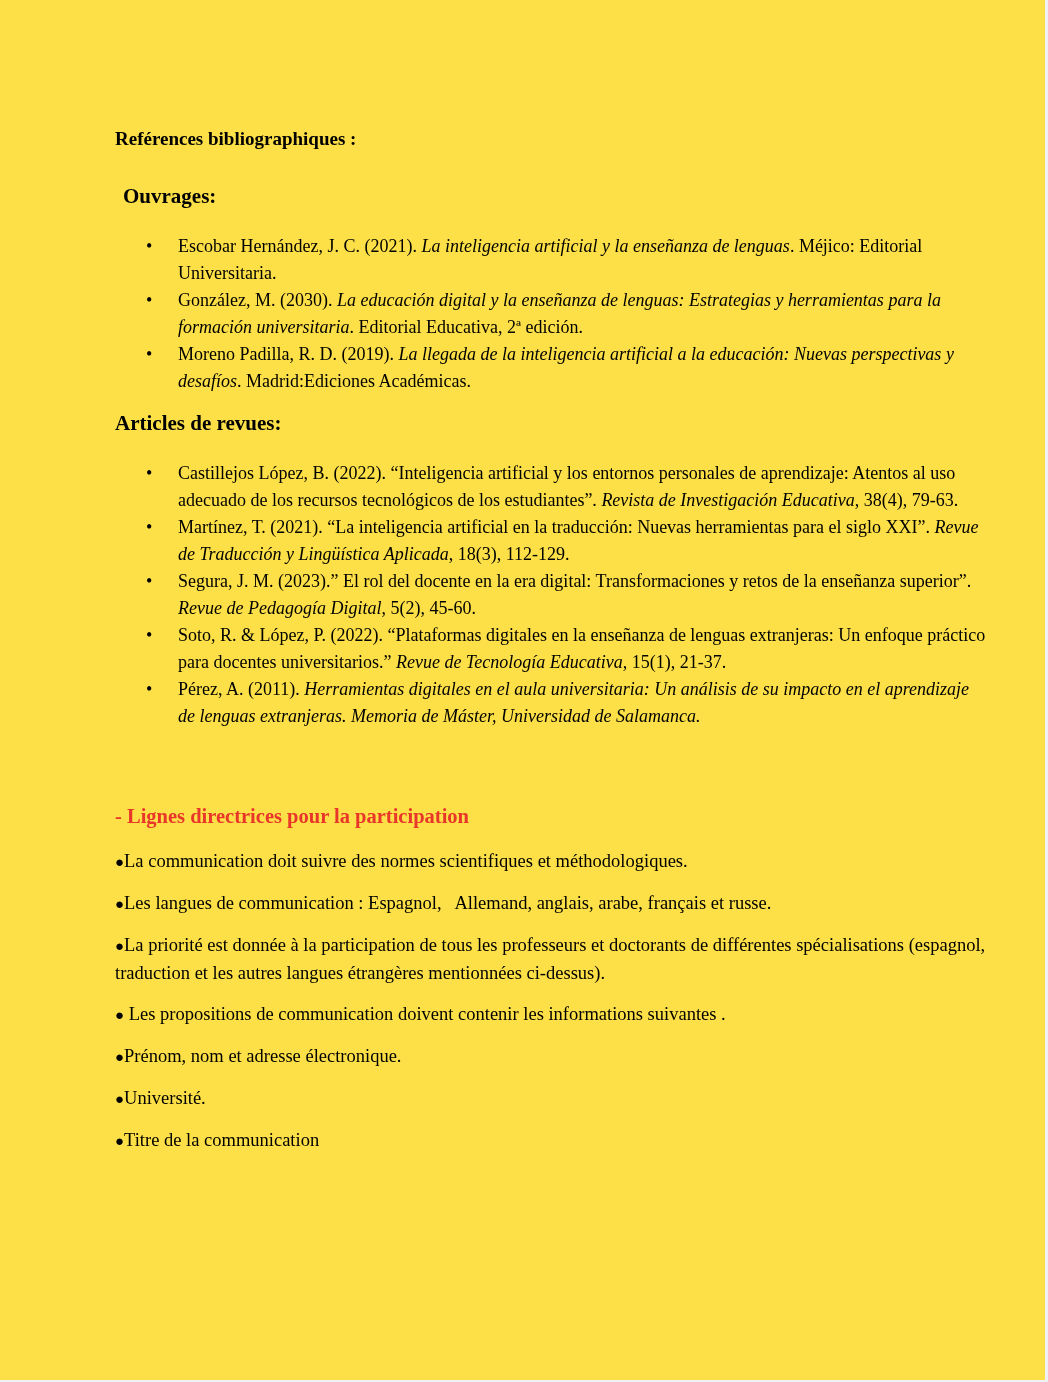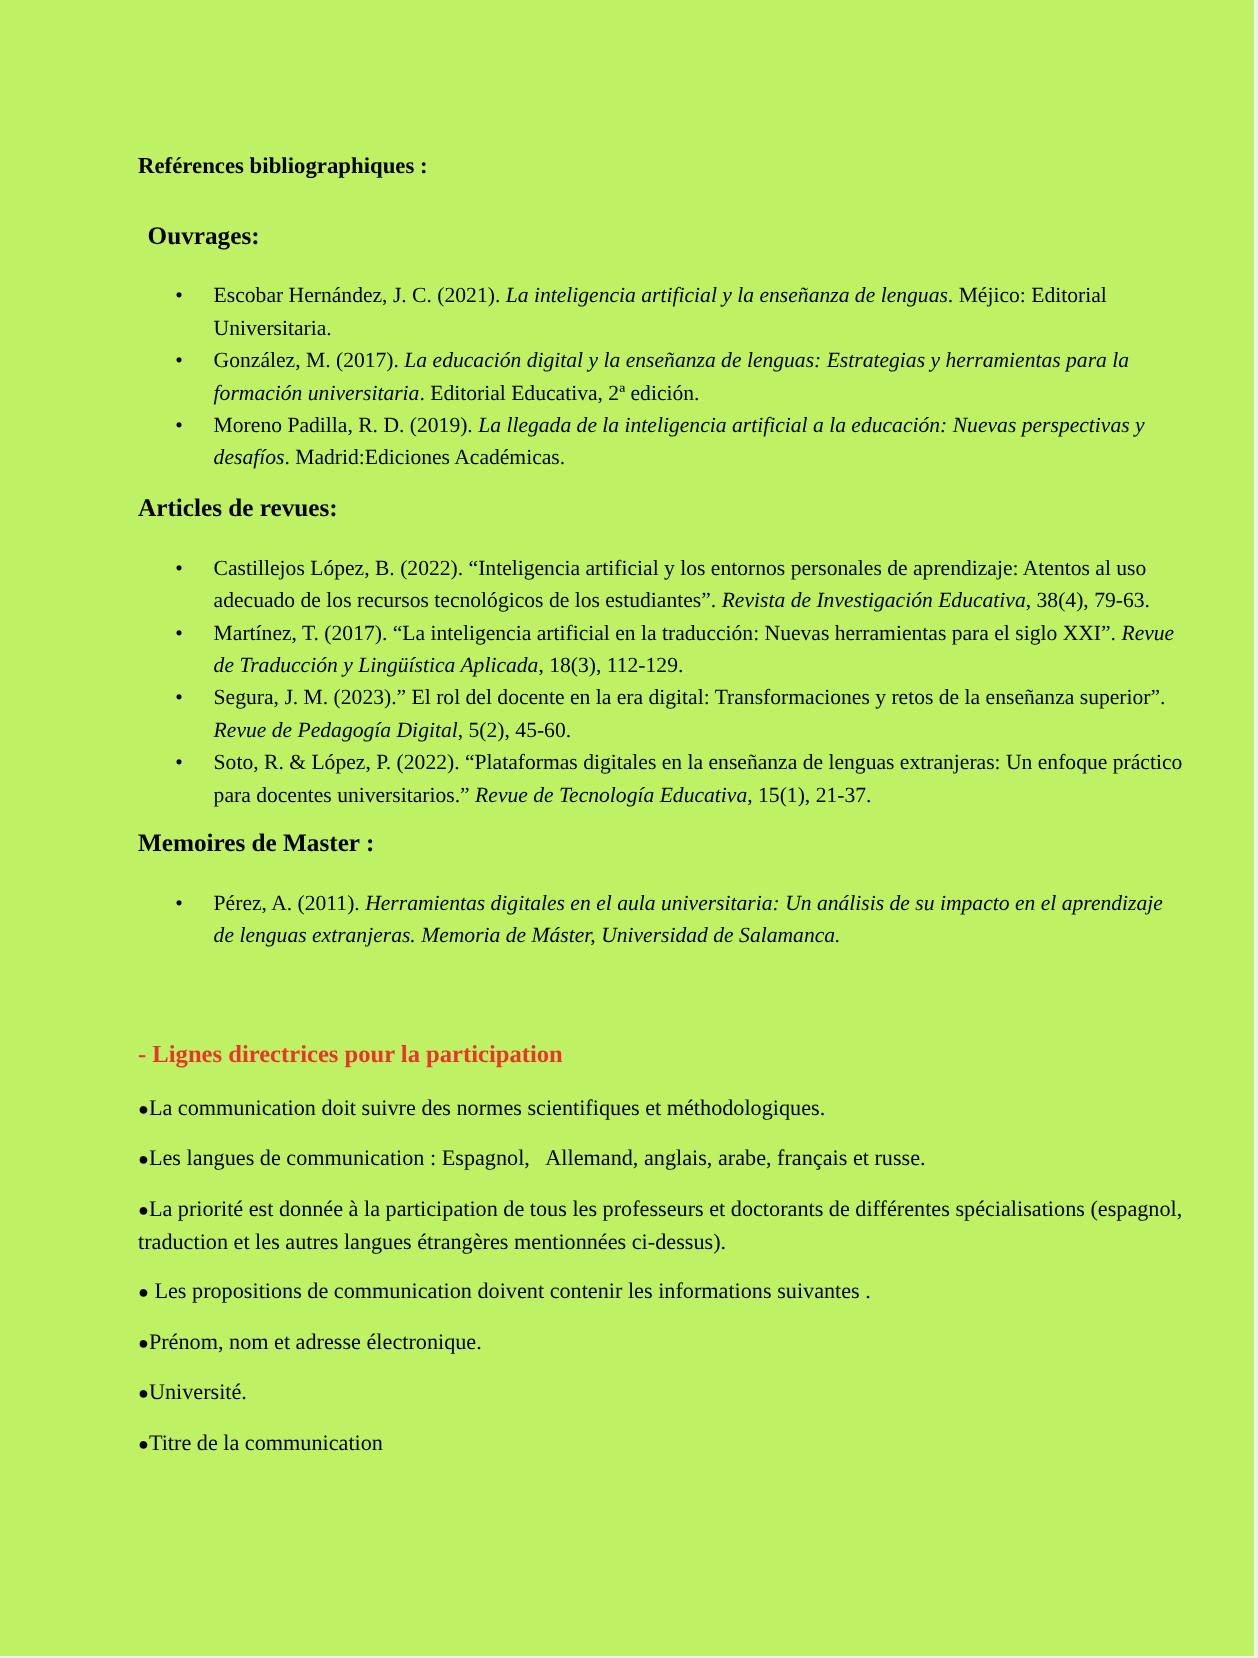--- a/index.html
+++ b/index.html
@@ -6,21 +6,21 @@
     margin: 0;
     padding: 0;
     background: #ffffff;
   }
   .page {
     position: relative;
     width: 1048px;
     height: 1382px;
     box-sizing: border-box;
     padding: 128px 55px 40px 115px;
-    background: #bef264;
+    background: #fde047;
     border-right: 3px solid #eef0f4;
     border-bottom: 2px solid #eef0f4;
     font-family: "Liberation Serif", "DejaVu Serif", serif;
     color: #000000;
     overflow: hidden;
   }
   .h1 {
     font-size: 19px;
     font-weight: bold;
     margin: 0 0 33px 0;
@@ -71,33 +71,32 @@
 </head>
 <body>
 
 <div class="page">
 
   <h1 class="h1">Reférences bibliographiques :</h1>
 
   <h2 class="h2 indent">Ouvrages:</h2>
   <ul class="reflist">
       <li><span class="rmark">•</span><span><span>Escobar Hernández, J. C. (2021). </span><span class="it">La inteligencia artificial y la enseñanza de lenguas</span><span>. Méjico: Editorial Universitaria.</span></span></li>
-      <li><span class="rmark">•</span><span><span>González, M. (2017). </span><span class="it">La educación digital y la enseñanza de lenguas: Estrategias y herramientas para la formación universitaria</span><span>. Editorial Educativa, 2ª edición.</span></span></li>
+      <li><span class="rmark">•</span><span><span>González, M. (2030). </span><span class="it">La educación digital y la enseñanza de lenguas: Estrategias y herramientas para la formación universitaria</span><span>. Editorial Educativa, 2ª edición.</span></span></li>
       <li><span class="rmark">•</span><span><span>Moreno Padilla, R. D. (2019). </span><span class="it">La llegada de la inteligencia artificial a la educación: Nuevas perspectivas y desafíos</span><span>. Madrid:Ediciones Académicas.</span></span></li>
     </ul>
 
   <h2 class="h2 mt-articles">Articles de revues:</h2>
   <ul class="reflist">
       <li><span class="rmark">•</span><span><span>Castillejos López, B. (2022). “Inteligencia artificial y los entornos personales de aprendizaje: Atentos al uso adecuado de los recursos tecnológicos de los estudiantes”. </span><span class="it">Revista de Investigación Educativa</span><span>, 38(4), 79-63.</span></span></li>
-      <li><span class="rmark">•</span><span><span>Martínez, T. (2017). “La inteligencia artificial en la traducción: Nuevas herramientas para el siglo XXI”. </span><span class="it">Revue de Traducción y Lingüística Aplicada</span><span>, 18(3), 112-129.</span></span></li>
+      <li><span class="rmark">•</span><span><span>Martínez, T. (2021). “La inteligencia artificial en la traducción: Nuevas herramientas para el siglo XXI”. </span><span class="it">Revue de Traducción y Lingüística Aplicada</span><span>, 18(3), 112-129.</span></span></li>
       <li><span class="rmark">•</span><span><span>Segura, J. M. (2023).” El rol del docente en la era digital: Transformaciones y retos de la enseñanza superior”. </span><span class="it">Revue de Pedagogía Digital</span><span>, 5(2), 45-60.</span></span></li>
       <li><span class="rmark">•</span><span><span>Soto, R. &amp; López, P. (2022). “Plataformas digitales en la enseñanza de lenguas extranjeras: Un enfoque práctico para docentes universitarios.” </span><span class="it">Revue de Tecnología Educativa</span><span>, 15(1), 21-37.</span></span></li>
     </ul>
 
-  <h2 class="h2 mt-memoires">Memoires de Master :</h2>
   <ul class="reflist">
       <li><span class="rmark">•</span><span><span>Pérez, A. (2011). </span><span class="it">Herramientas digitales en el aula universitaria: Un análisis de su impacto en el aprendizaje de lenguas extranjeras. Memoria de Máster, Universidad de Salamanca.</span></span></li>
     </ul>
 
   <h2 class="red-heading" style="color: rgb(232, 54, 43);">- Lignes directrices pour la participation</h2>
   <div>
       <p class="guide"><span class="gmark">●</span><span>La communication doit suivre des normes scientifiques et méthodologiques.</span></p>
       <p class="guide"><span class="gmark">●</span><span>Les langues de communication : Espagnol,   Allemand, anglais, arabe, français et russe.</span></p>
       <p class="guide"><span class="gmark">●</span><span>La priorité est donnée à la participation de tous les professeurs et doctorants de différentes spécialisations (espagnol, traduction et les autres langues étrangères mentionnées ci-dessus).</span></p>
       <p class="guide"><span class="gmark">●</span><span> Les propositions de communication doivent contenir les informations suivantes .</span></p>

